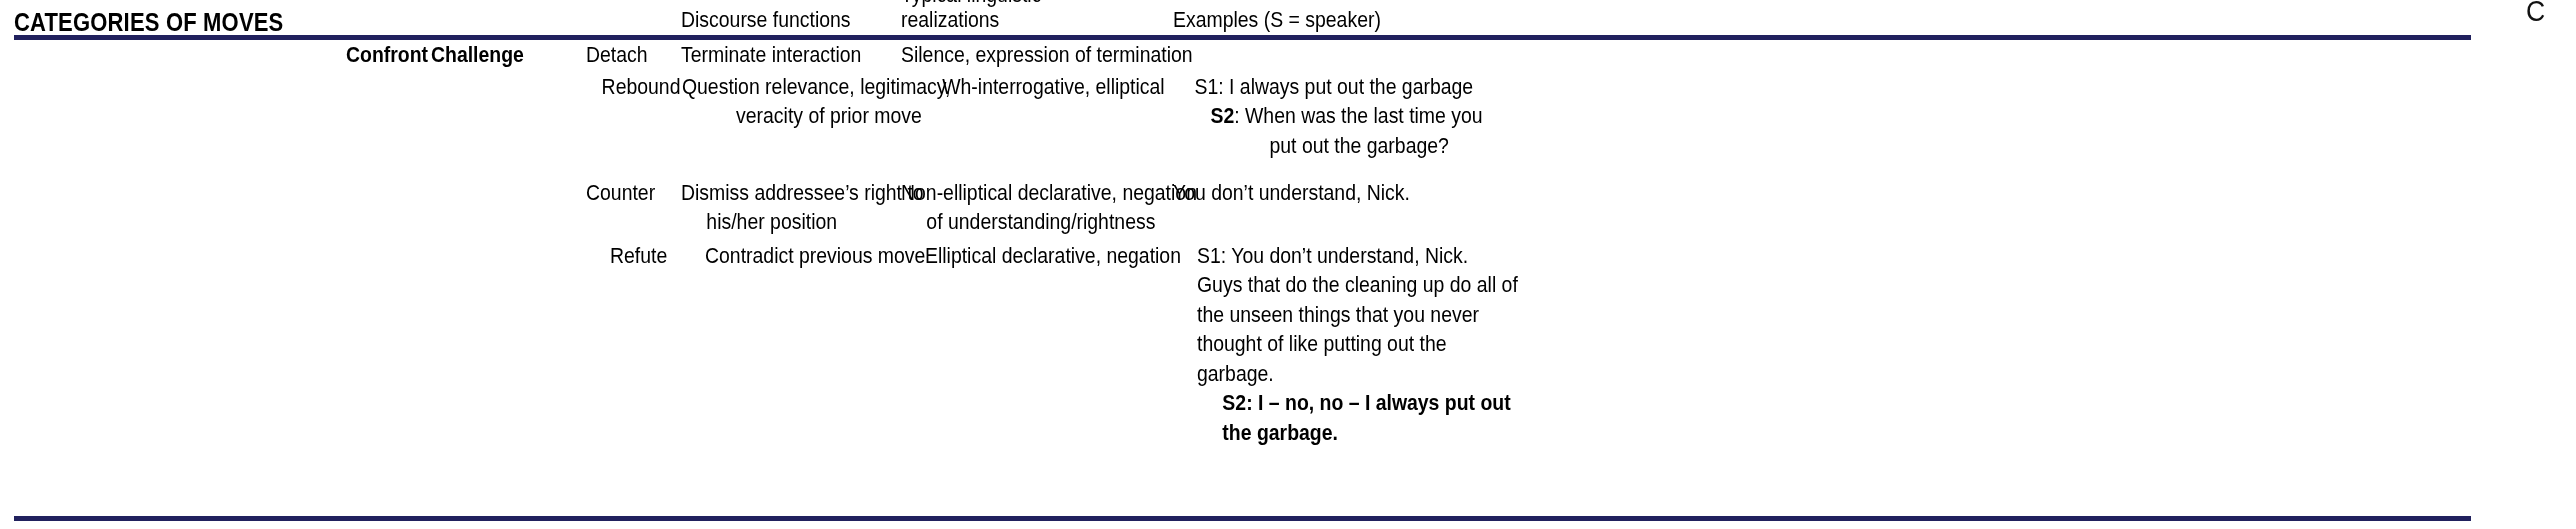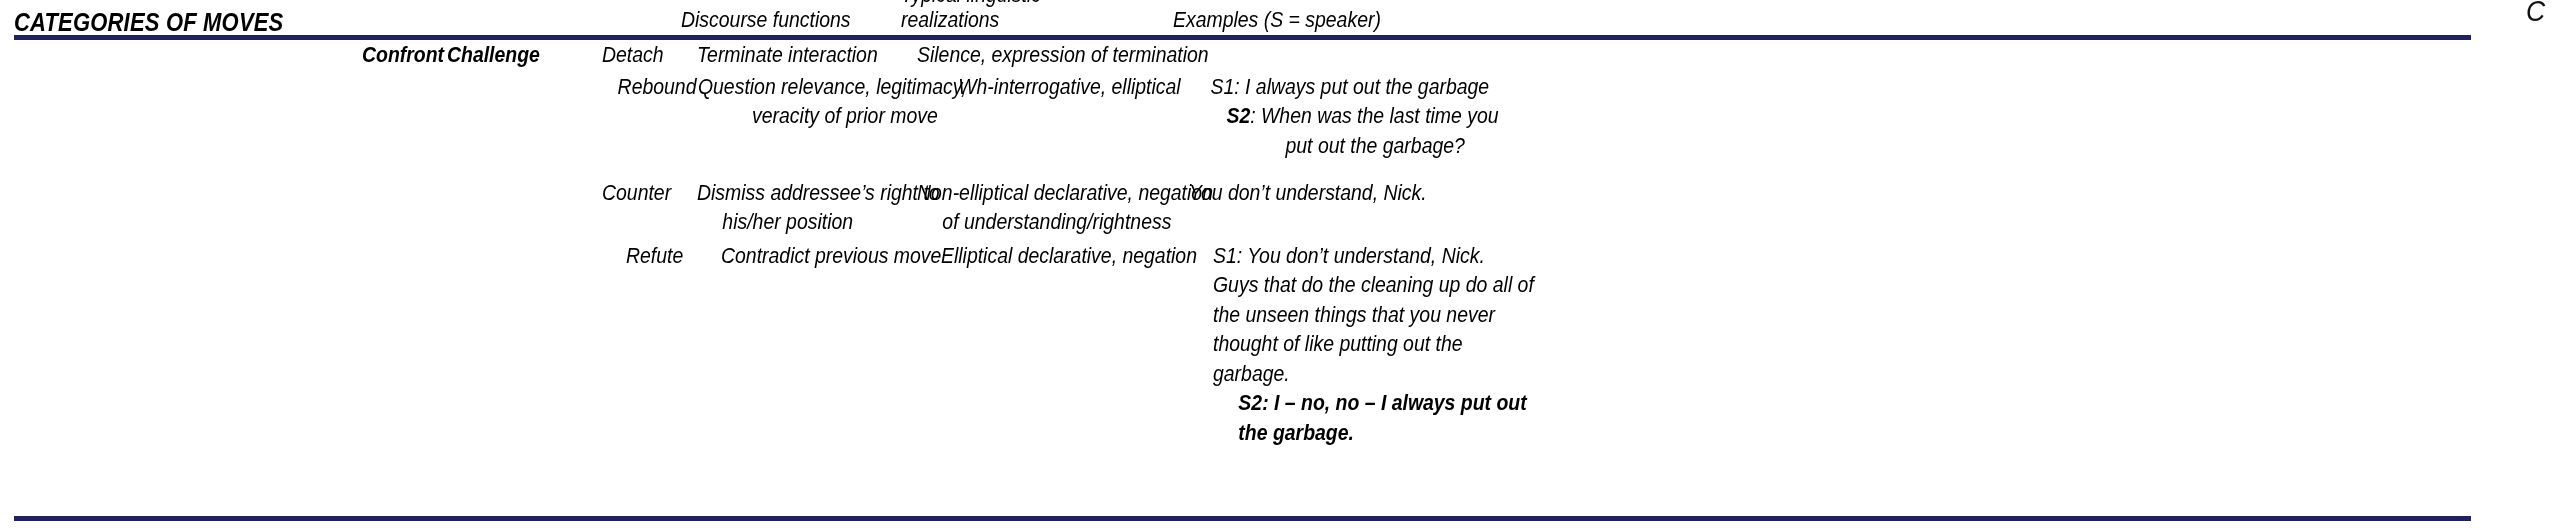--- a/index.html
+++ b/index.html
@@ -13,21 +13,20 @@
     overflow: hidden;
     font-family: "Liberation Sans", "DejaVu Sans", sans-serif;
     color: #000000;
     -webkit-font-smoothing: antialiased;
   }
 
   .page {
     position: relative;
     width: 2576px;
     height: 530px;
-    font-style: italic;
   }
 
   
   .rule {
     position: absolute;
     left: 13.8px;
     width: 2457px;
     height: 4.9px;
     background: #21215e;
   }
@@ -67,21 +66,21 @@
     font-size: 29.5px;
     font-weight: 400;
     color: #111111;
     transform: scaleX(0.9);
     transform-origin: left top;
   }
 
   
   .rows {
     position: absolute;
-    left: 16px;
+    left: 0;
     top: 40px;
     width: 2046px;
   }
   .row {
     position: relative;
     width: 2576px;
   }
 
   .cell {
     position: absolute;

